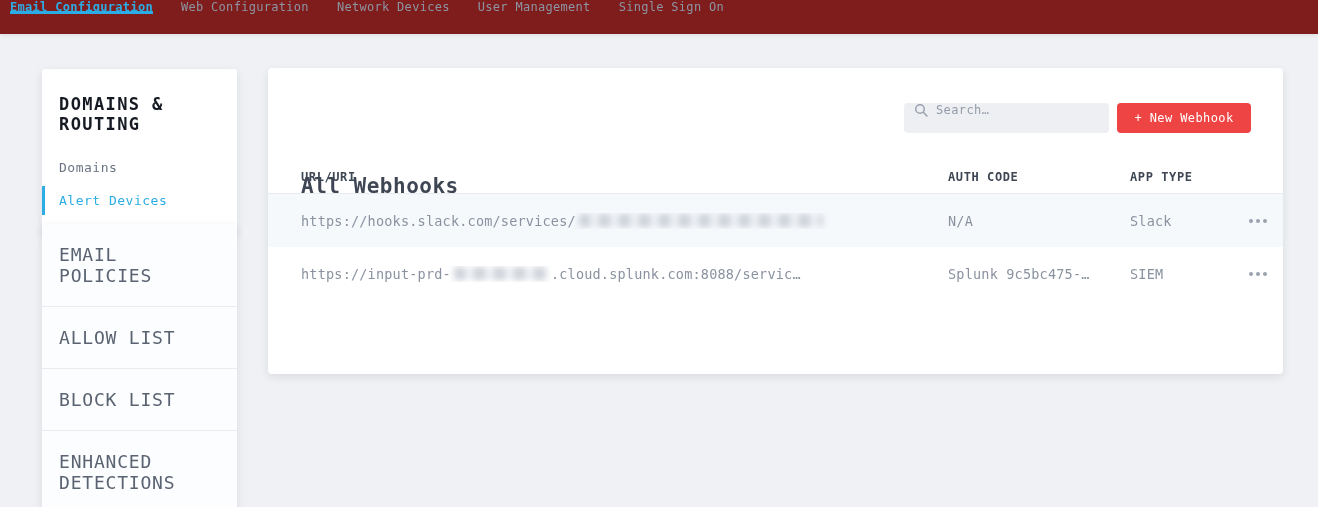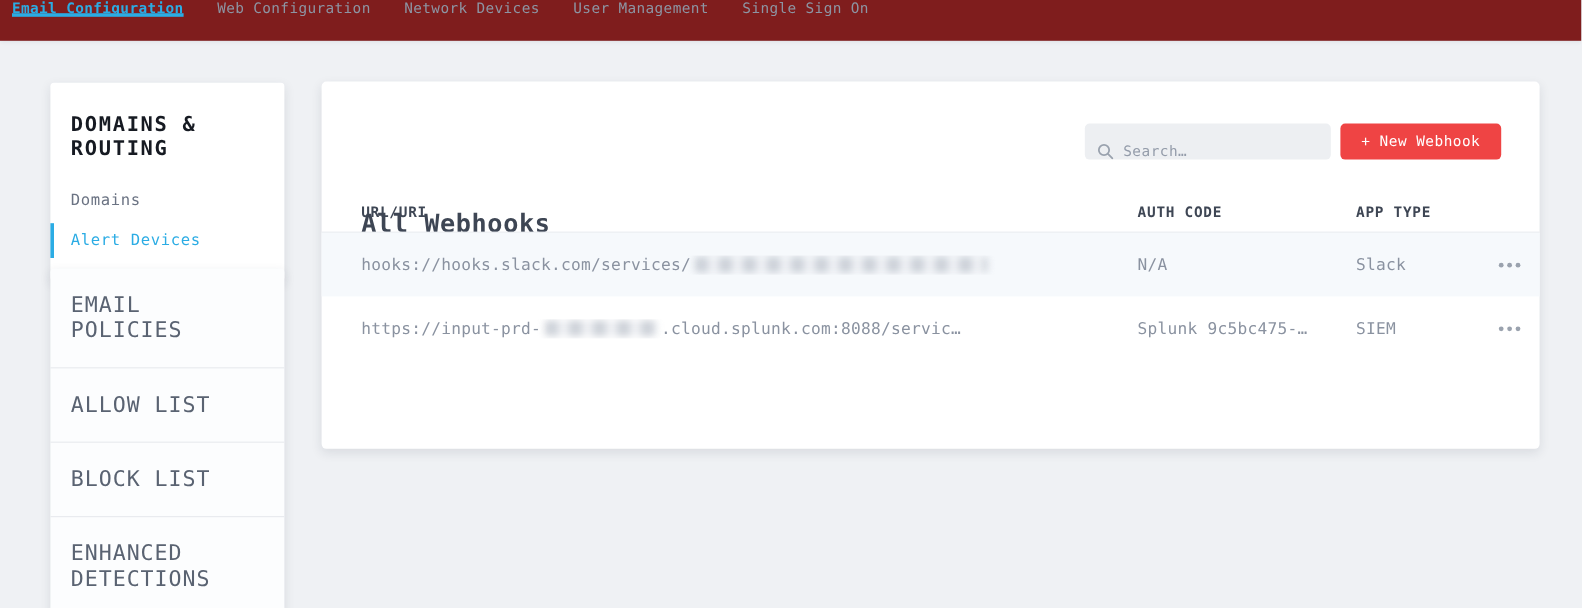--- a/index.html
+++ b/index.html
@@ -54,21 +54,21 @@
 
   
   .main-card { left:268px; top:68px; width:1015px; height:306px; border-radius:4px; }
   .page-title {
     position:absolute; left:33px; top:103px; transform:translateY(-50%);
     top:118px; font-size:21px; font-weight:bold; color:#3e4654;
     letter-spacing:.5px;
   }
   .search-box {
     position:absolute; left:636px; top:35px; width:205px; height:30px;
-    background:#edeff2; border-radius:4px; display:flex; align-items:flex-end;
+    background:#edeff2; border-radius:4px; display:flex; align-items:flex-start;
     padding:0 10px; gap:8px;
   }
   .search-box svg { flex:0 0 auto; }
   .search-box input {
     flex:1 1 auto; min-width:0; background:transparent; border:none; outline:none;
     font-family:inherit; font-size:12px; color:#565e6c; letter-spacing:.4px;
   }
   .search-box input::placeholder { color:#949caa; }
   .new-webhook-btn {
     position:absolute; left:849px; top:35px; width:134px; height:30px;
@@ -143,21 +143,21 @@
     <div class="table">
       <div class="thead">
         <div>URL/URI</div>
         <div>AUTH CODE</div>
         <div>APP TYPE</div>
         <div></div>
       </div>
 
       <div class="trow alt">
         <div class="url-cell">
-          <span>hooks://hooks.slack.com/services/</span>
+          <span>https://hooks.slack.com/services/</span>
           <span class="redacted r1"></span>
         </div>
         <div>N/A</div>
         <div>Slack</div>
         <div class="actions-cell">
           <span class="dots"></span>
         </div>
       </div>
 
       <div class="trow">

